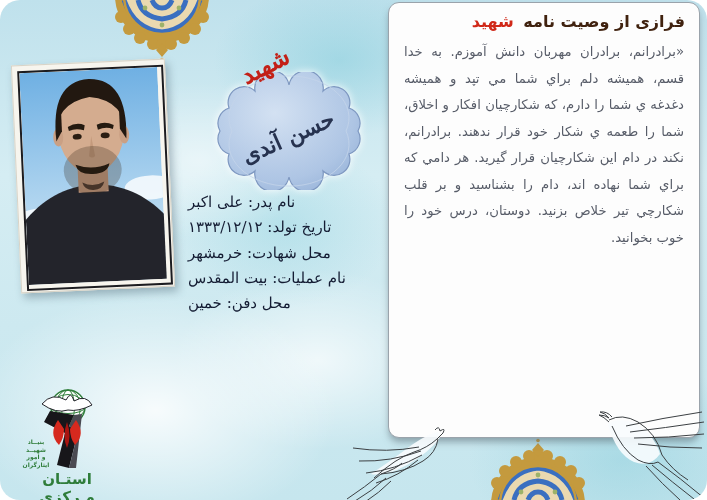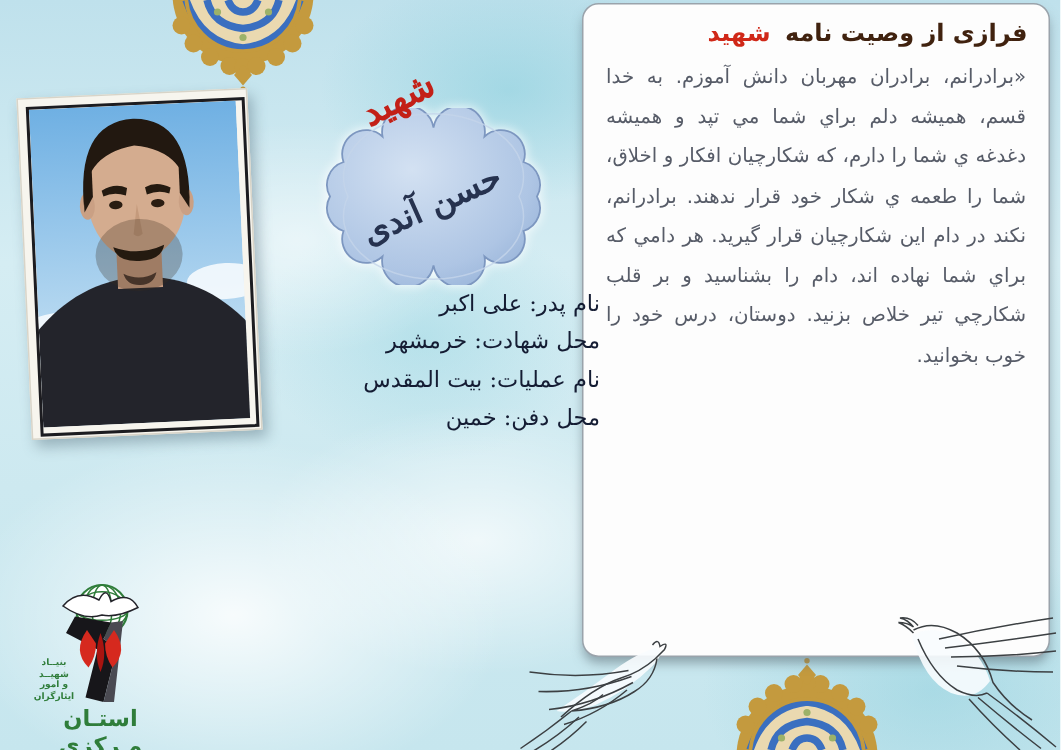--- a/index.html
+++ b/index.html
@@ -5,42 +5,42 @@
   html,body{margin:0;padding:0;}
   body{width:707px;height:500px;overflow:hidden;font-family:"DejaVu Sans","Liberation Sans",sans-serif;}
   .page{position:relative;width:707px;height:500px;overflow:hidden;
     background:
       radial-gradient(ellipse 280px 180px at 22% 82%, rgba(255,255,255,.85), transparent 65%),
       radial-gradient(ellipse 240px 150px at 45% 72%, rgba(255,255,255,.7), transparent 60%),
       radial-gradient(ellipse 200px 130px at 28% 32%, rgba(255,255,255,.5), transparent 60%),
       radial-gradient(ellipse 180px 110px at 48% 12%, rgba(120,200,216,.45), transparent 70%),
       radial-gradient(ellipse 160px 120px at 40% 45%, rgba(130,205,220,.35), transparent 70%),
       radial-gradient(ellipse 220px 140px at 88% 92%, rgba(125,200,215,.4), transparent 70%),
-      linear-gradient(180deg,#bfe1ec 0%,#d5edf3 35%,#cde9f0 65%,#c6e6ee 100%);}
+      linear-gradient(180deg,#bfe1ec 0%,#d5edf3 35%,#cde9f0 65%,#c6e6ee 100%); border-radius: 20px;}
   .ornament{position:absolute;z-index:1;}
   .will-panel{position:absolute;left:388px;top:2px;width:310px;height:434px;z-index:2;
     background:#fdfdfd;border:1px solid #9aa3ab;border-radius:11px;
     box-shadow:0 5px 7px -1px rgba(90,105,115,.55);}
   .will-title{direction:rtl;text-align:right;margin:9px 14px 4px;font-size:16px;font-weight:bold;color:#40220f;}
   .will-title .hl{color:#d02818;margin-right:4px;}
   .will-body{direction:rtl;margin:6px 15px;text-align:justify;color:#575c68;font-size:13.2px;line-height:26.5px;}
   .will-body p{margin:8px 0;}
   .photo-frame{position:absolute;left:16px;top:62px;width:142px;height:216px;z-index:2;
     background:#f7f5ee;padding:5px;border:1px solid #d8d4c8;
     box-shadow:3px 5px 9px rgba(70,95,110,.4);transform:rotate(-2.6deg);}
   .photo-inner{width:100%;height:100%;border:2px solid #1c1c20;overflow:hidden;}
   .cartouche{position:absolute;left:203px;top:72px;width:172px;height:118px;z-index:2;}
   .cartouche svg{position:absolute;left:0;top:0;filter:drop-shadow(0 0 4px rgba(255,255,255,.95));}
   .martyr-name{position:absolute;left:5px;top:52px;width:160px;text-align:center;direction:rtl;
     transform:rotate(-24deg);font-size:22px;font-weight:600;color:#26324f;
     font-family:"DejaVu Serif","Liberation Serif",serif;}
   .shahid-label{position:absolute;left:222px;top:50px;width:95px;height:48px;z-index:3;text-align:center;
     transform:rotate(-27deg);font-size:24px;font-weight:bold;color:#c32017;
     font-family:"DejaVu Serif","Liberation Serif",serif;}
-  .info{position:absolute;left:188px;top:190px;width:212px;z-index:2;direction:rtl;text-align:right;
+  .info{position:absolute;left:188px;top:190px;width:212px;z-index:2;direction:rtl;text-align:left;
     color:#141c33;font-size:15px;font-family:"DejaVu Serif","Liberation Serif",serif;}
   .info .line{height:25.3px;line-height:25.3px;white-space:nowrap;}
   .logo{position:absolute;left:16px;top:384px;width:102px;height:112px;z-index:2;}
   .logo .org{position:absolute;left:2px;top:54px;width:36px;direction:rtl;text-align:center;
     color:#2f7d3a;font-size:6px;line-height:7.5px;font-weight:bold;}
   .logo .province{position:absolute;left:0;top:86px;width:102px;text-align:center;direction:rtl;
     color:#2f7d3a;font-size:15px;font-weight:bold;}
   .dove{position:absolute;z-index:3;}
 </style>
 </head>
@@ -162,20 +162,21 @@
            A16,16 0 0 1 26,36 A16,16 0 0 1 52,19 A16,16 0 0 1 86,13
            A16,16 0 0 1 120,19 A16,16 0 0 1 146,36 A16,16 0 0 1 155,59 Z"></path>
       <path fill="none" stroke="#c4d4ea" stroke-width="1" d="M143,59 A60,42 0 1 1 29,59 A60,42 0 1 1 143,59 Z" opacity=".8"></path>
     </svg>
     <div class="martyr-name">حسن آندی</div>
   </div>
   <div class="shahid-label">شهید</div>
 
   <div class="info">
     <div class="line">نام پدر: علی اکبر</div>
+    <div class="line">تاریخ تولد: ۱۳۳۳/۱۲/۱۲</div>
     <div class="line">محل شهادت: خرمشهر</div>
     <div class="line">نام عملیات: بیت المقدس</div>
     <div class="line">محل دفن: خمین</div>
   </div>
 
   <div class="logo">
     <svg width="102" height="86" viewBox="0 0 102 86">
       <circle cx="52" cy="23" r="17" fill="#ffffff" stroke="#2f7d3a" stroke-width="1.4"></circle>
       <ellipse cx="52" cy="23" rx="17" ry="6.5" fill="none" stroke="#2f7d3a" stroke-width="1"></ellipse>
       <ellipse cx="52" cy="23" rx="17" ry="12.5" fill="none" stroke="#2f7d3a" stroke-width="1"></ellipse>

